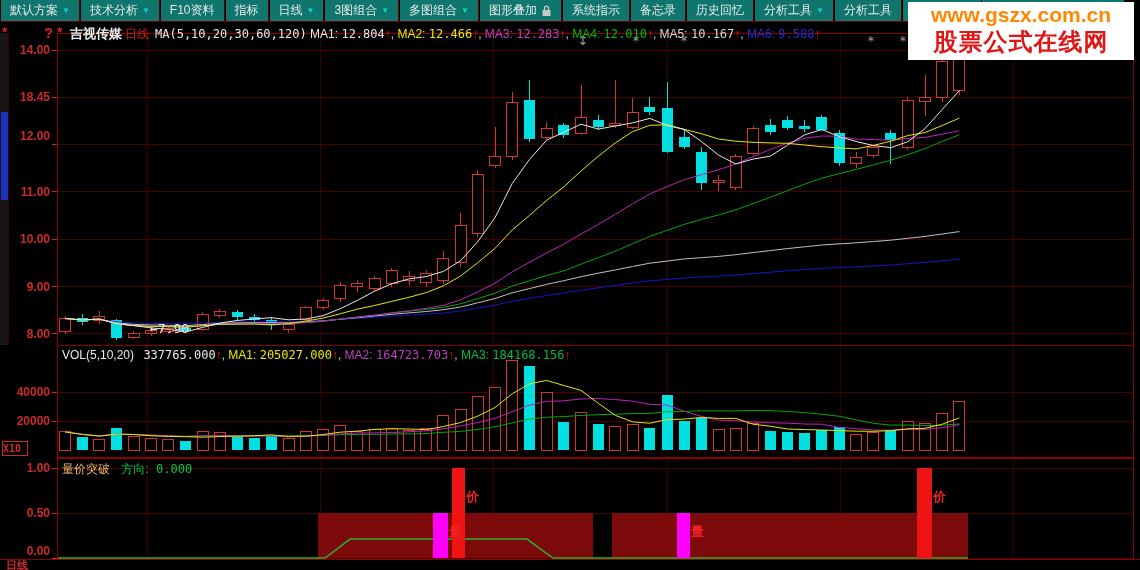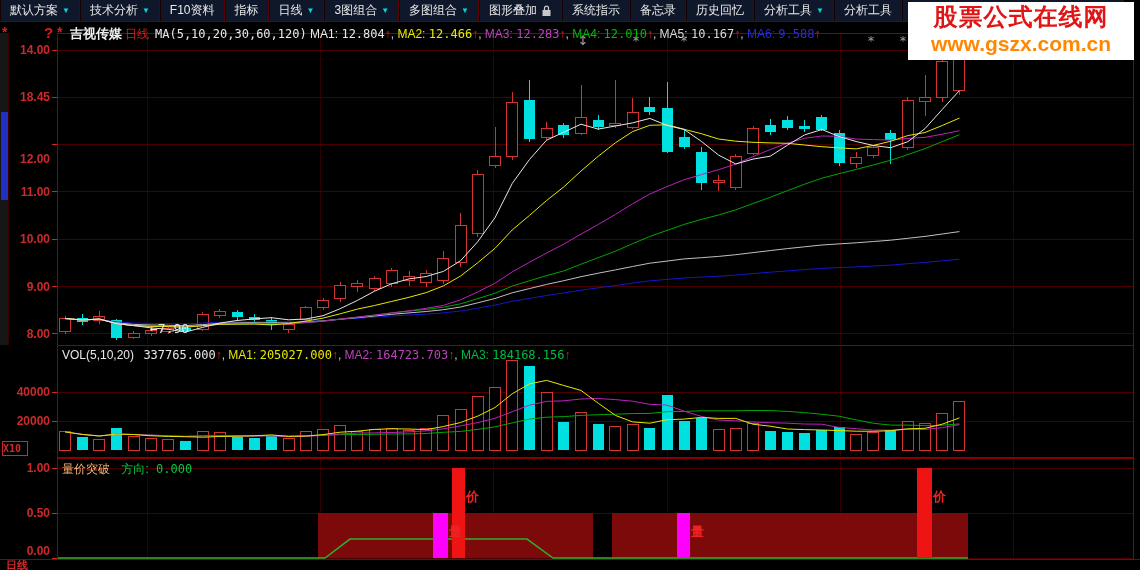--- a/index.html
+++ b/index.html
@@ -2,21 +2,21 @@
 <html><head>
 <meta charset="utf-8">
 <style>
   *{box-sizing:border-box;margin:0;padding:0}
   html,body{background:#000;width:1140px;height:570px;overflow:hidden;
     font-family:"Liberation Sans",sans-serif}
   #stage{position:relative;width:1140px;height:570px;background:#000}
   #chart{position:absolute;left:0;top:0;z-index:1}
 
   
-  #menubar{position:absolute;left:0;top:0;width:1124px;height:22px;background:#0f172a;
+  #menubar{position:absolute;left:0;top:0;width:1124px;height:22px;background:#0f766e;
     border-bottom:1px solid #6e0000;display:flex;align-items:stretch;z-index:6;white-space:nowrap}
   .mitem{display:flex;align-items:center;gap:4px;padding:0 9px;color:#e8e8e8;font-size:12px;
     border-right:1px solid #5a0000;border-left:1px solid #190000;cursor:default}
   .caret{color:#00d8d8;font-size:8px;line-height:8px}
 
   
   .hicon{position:absolute;top:24px;color:#d42020;font:bold 14px "Liberation Sans",sans-serif;z-index:5}
   .hicon.q{font-size:15px}
   #titlebar{position:absolute;left:70px;top:25px;z-index:4;white-space:nowrap;
     font-size:12px;color:#e8e8e8}
@@ -361,33 +361,33 @@
 
   <div id="indheader">
     <span style="color:#fdba74">量价突破</span>
     <span style="color:#00cc44;margin-left:8px">方向:</span>
     <span class="num" style="color:#00cc44;margin-left:4px">0.000</span>
   </div>
 
   <div id="x10">X10</div>
 
   <div id="watermark">
+    <div id="wm2">www.gszx.com.cn</div>
     <div id="wm1">股票公式在线网</div>
-    <div id="wm2">www.gszx.com.cn</div>
   </div>
 
   <div id="statusbar">
     <span>日线</span>
   </div>
 
 <div class="axlabel" style="top: 326.998px;">8.00</div>
     <div class="axlabel" style="top: 279.665px;">9.00</div>
     <div class="axlabel" style="top: 232.332px;">10.00</div>
     <div class="axlabel" style="top: 184.999px;">11.00</div>
-    <div class="axlabel" style="top: 152px;">12.00</div>
+    <div class="axlabel" style="top: 129px;">12.00</div>
     <div class="axlabel" style="top: 90.333px;">18.45</div>
     <div class="axlabel" style="top: 43px; padding-left: 6px;">14.00</div>
     <div class="axlabel" style="top: 414.014px;">20000</div>
     <div class="axlabel" style="top: 385.029px;">40000</div>
     <div class="axlabel" style="top: 544px;">0.00</div>
     <div class="axlabel" style="top: 506px;">0.50</div>
     <div class="axlabel" style="top: 461px;">1.00</div>
   </div>
 
 </body></html>

